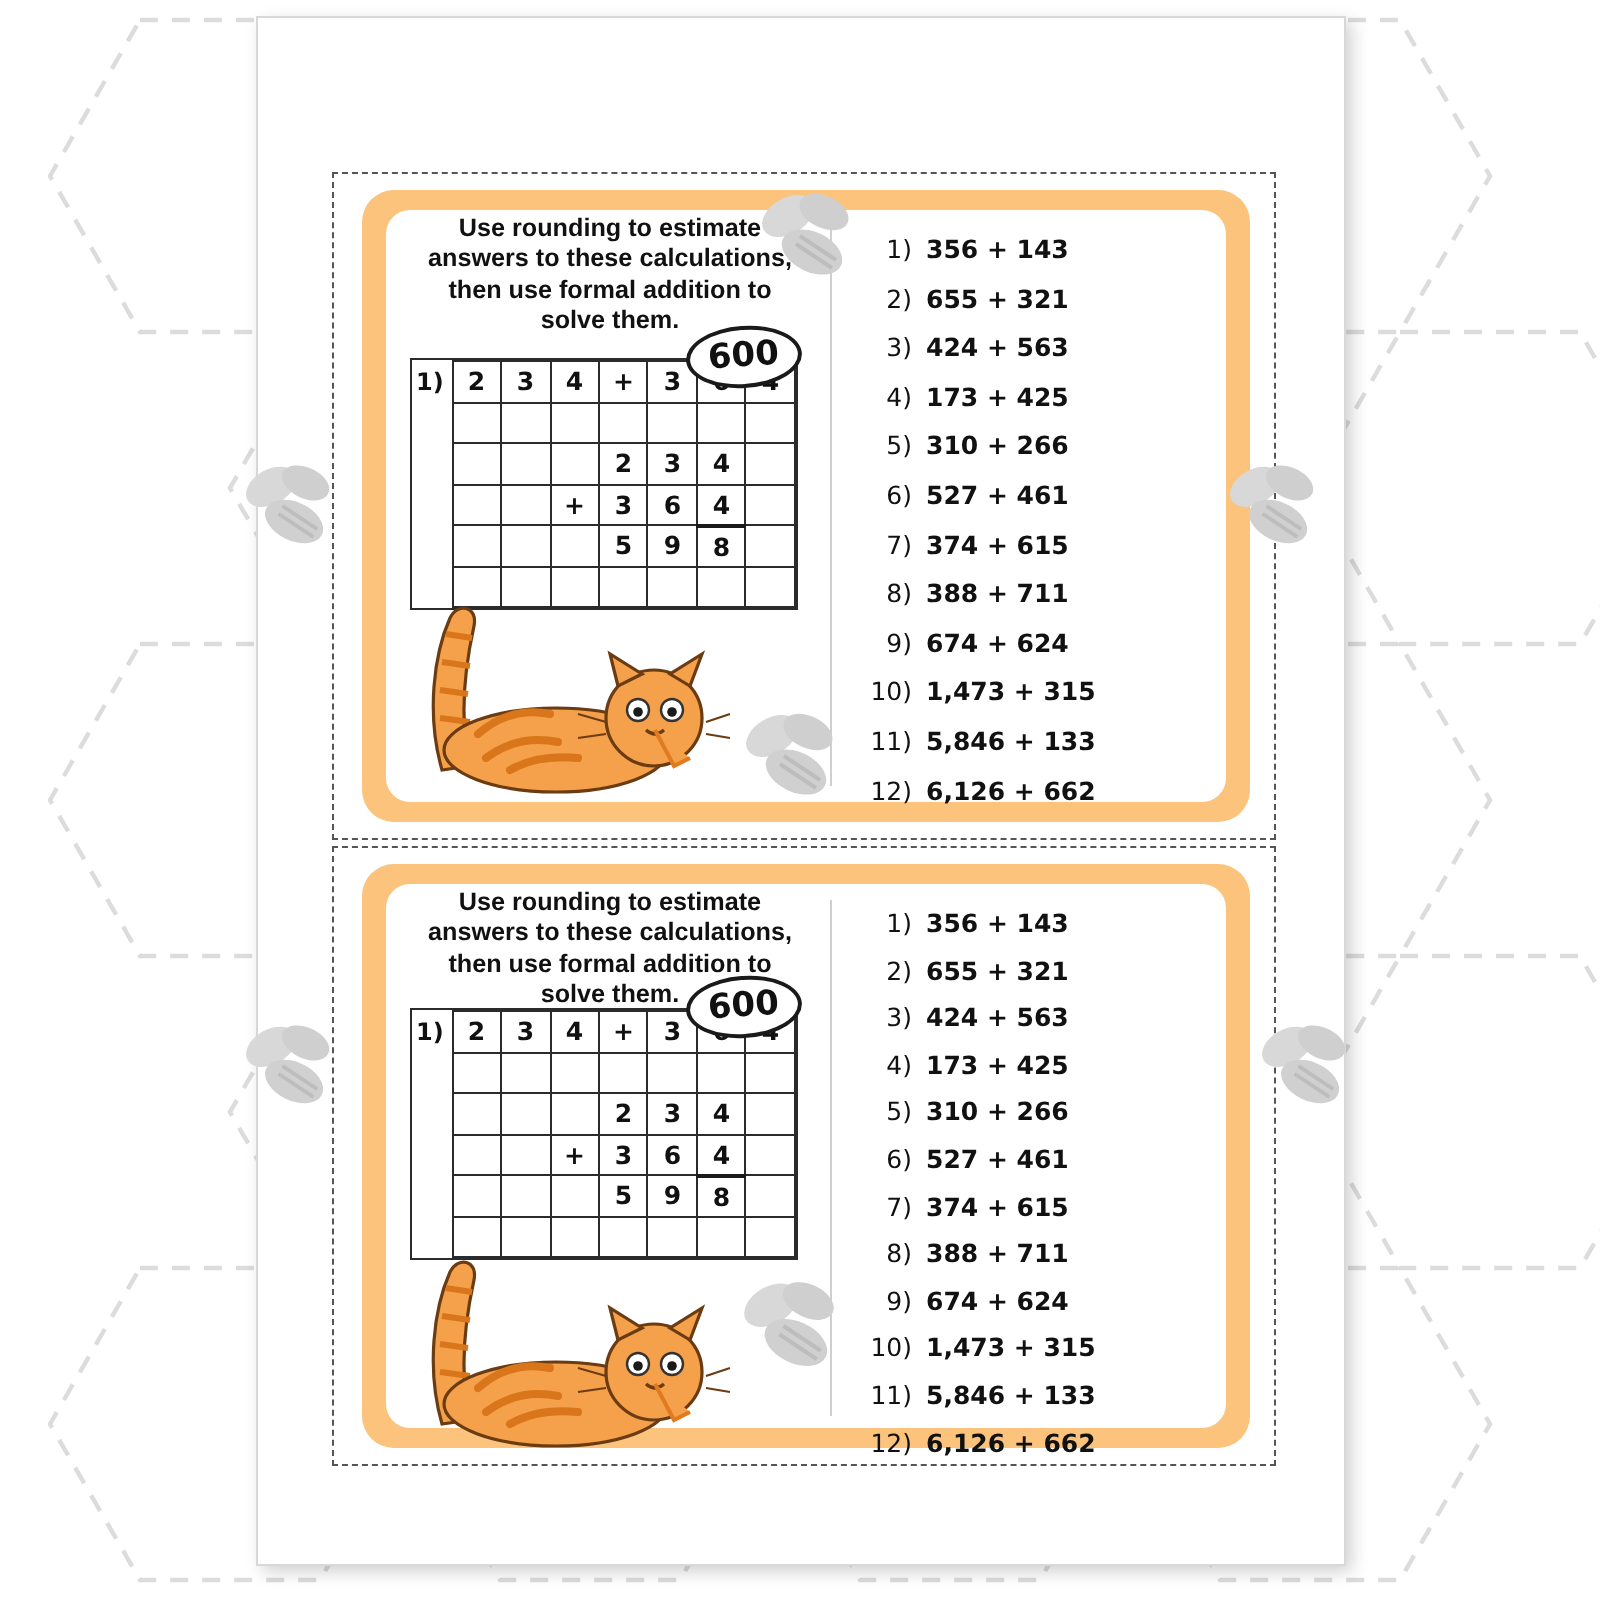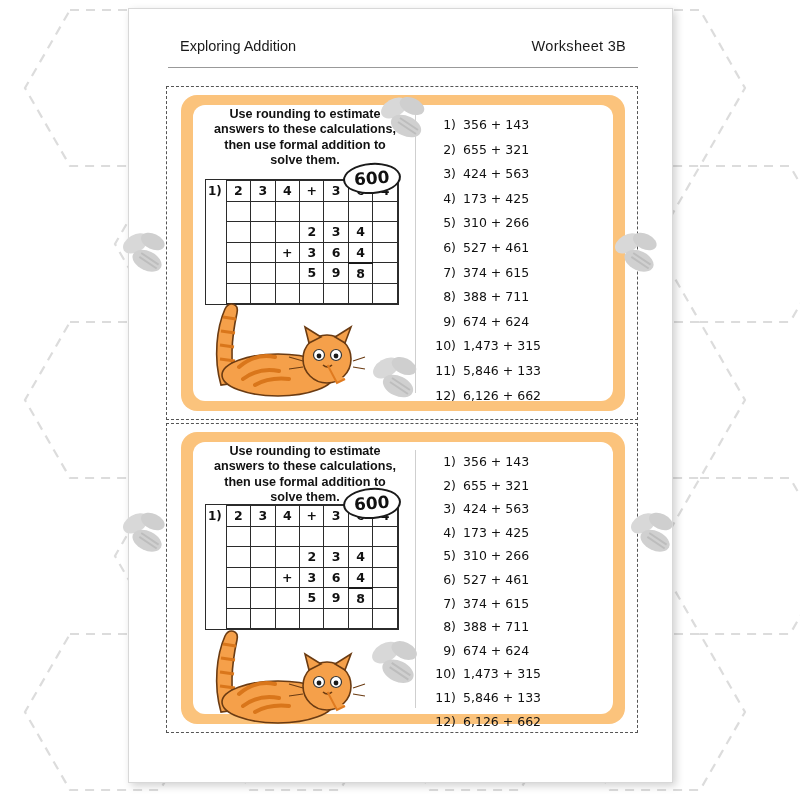--- a/index.html
+++ b/index.html
@@ -146,21 +146,21 @@
   .qrow {
     display: flex;
     align-items: baseline;
   }
   .qnum {
     width: 30px;
     text-align: right;
     padding-right: 7px;
     font-weight: 400;
   }
-  .qtext { font-weight: 400; }
+  .qtext { font-weight: 700; }
 
   
   .coldiv {
     position: absolute;
     width: 1px;
     background: #cfcfcf;
   }
 
   
   .footer {
@@ -208,24 +208,20 @@
 
       <polygon points="250,634 340,634 385,712 340,790 250,790 205,712"></polygon>
       <polygon points="430,634 520,634 565,712 520,790 430,790 385,712"></polygon>
       <polygon points="610,634 700,634 745,712 700,790 610,790 565,712"></polygon>
       <polygon points="70,634 160,634 205,712 160,790 70,790 25,712"></polygon>
     </g>
   </svg>
 
   <div class="sheet"></div>
 
-  <div class="header">
-    <div class="h-left">Exploring Addition</div>
-    <div class="h-right">Worksheet  3B</div>
-  </div>
 
   <div class="card-outline" id="card1">
     <div class="card-bg"></div>
     <div class="card-inner">
 
       <div class="instructions">Use rounding to estimate answers to these calculations, then use formal addition to solve them.</div>
 
       <div class="bubble" style="left:150px; top:58px;">600</div>
 
       <div class="gridbox" style="left:12px; top:74px; width:194px; height:126px;">

